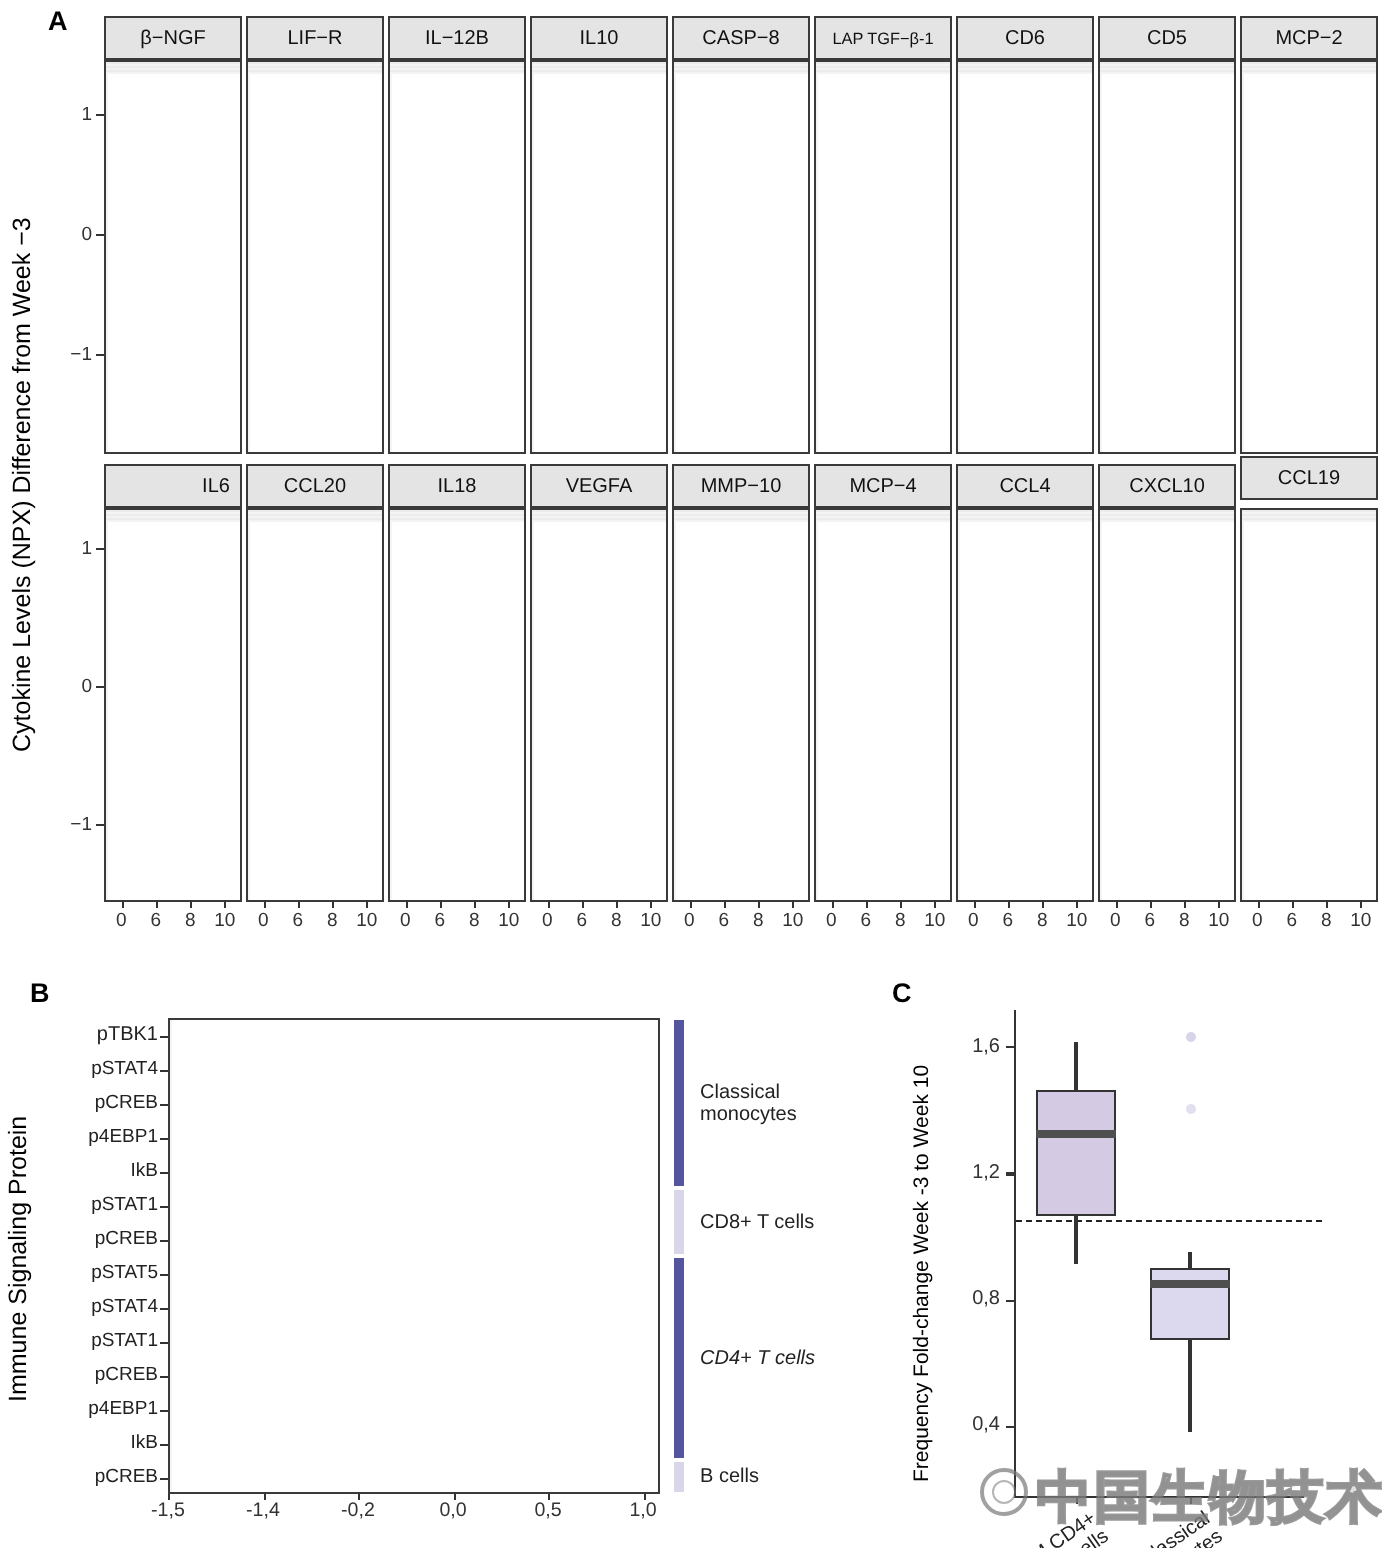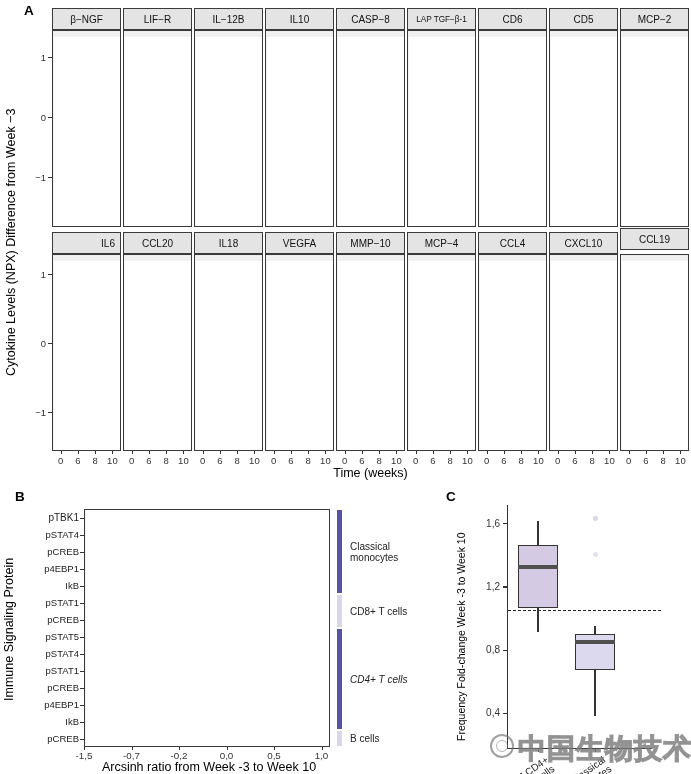--- a/index.html
+++ b/index.html
@@ -23,21 +23,20 @@
 </head>
 <body>
 
 <div id="fig">
 
   <span class="sec-label" style="left:24px;top:3px;">A</span>
   <span class="sec-label" style="left:15px;top:489px;">B</span>
   <span class="sec-label" style="left:446px;top:489px;">C</span>
 
   <div class="axis-title vlab" style="left:4px;top:20px;height:445px;width:16px;">Cytokine Levels (NPX) Difference from Week −3</div>
-  <div class="axis-title" style="left:52px;top:466px;width:637px;">Time (weeks)</div>
   <div id="panelA">
       <div class="facet-hdr" style="left: 52px; top: 8px; width: 69px; height: 22px;">β−NGF</div>
       <div class="facet-plot" style="left: 52px; top: 30px; width: 69px; height: 197px;">
         <div style="left: 0px; top: 27px; width: 69px; height: 1px; background: rgb(236, 236, 236);"></div>
         <div style="left: 0px; top: 57px; width: 69px; height: 1px; background: rgb(244, 244, 244);"></div>
         <div style="left: 0px; top: 87px; width: 69px; height: 1px; background: rgb(236, 236, 236);"></div>
         <div style="left: 0px; top: 117px; width: 69px; height: 1px; background: rgb(244, 244, 244);"></div>
         <div style="left: 0px; top: 147px; width: 69px; height: 1px; background: rgb(236, 236, 236);"></div>
         <div style="left: 0px; top: 177px; width: 69px; height: 1px; background: rgb(244, 244, 244);"></div>
         <div style="left: 8.6px; top: 0px; width: 1px; height: 197px; background: rgb(244, 244, 244);"></div>
@@ -292,21 +291,20 @@
       <div style="left: 48px; top: 177px; width: 4px; height: 1px; background: rgb(51, 51, 51); position: absolute;"></div>
       <div class="ticklab" style="left: 30px; top: 269px; width: 16px; text-align: right;">1</div>
       <div style="left: 48px; top: 274px; width: 4px; height: 1px; background: rgb(51, 51, 51); position: absolute;"></div>
       <div class="ticklab" style="left: 30px; top: 338px; width: 16px; text-align: right;">0</div>
       <div style="left: 48px; top: 343px; width: 4px; height: 1px; background: rgb(51, 51, 51); position: absolute;"></div>
       <div class="ticklab" style="left: 30px; top: 407px; width: 16px; text-align: right;">−1</div>
       <div style="left: 48px; top: 412px; width: 4px; height: 1px; background: rgb(51, 51, 51); position: absolute;"></div>
     </div>
 
   <div class="axis-title vlab" style="left:2px;top:512px;height:235px;width:16px;">Immune Signaling Protein</div>
-  <div class="axis-title" style="left:64px;top:760px;width:290px;">Arcsinh ratio from Week -3 to Week 10</div>
   <div id="panelB">
       <div style="position: absolute; left: 84px; top: 509px; width: 246px; height: 238px; background: rgb(255, 255, 255); border: 1px solid rgb(58, 58, 58); box-sizing: border-box; overflow: hidden;">
         <div style="left: 23.75px; top: 0px; width: 1px; height: 238px; background: rgb(244, 244, 244);"></div>
       </div>
       <div style="position: absolute; left: 24px; top: 511.5px; width: 55px; text-align: right; font-size: 10px; color: rgb(34, 34, 34);">pTBK1</div>
       <div style="position: absolute; left: 80px; top: 517.5px; width: 4px; height: 1px; background: rgb(51, 51, 51);"></div>
       <div style="position: absolute; left: 24px; top: 528.5px; width: 55px; text-align: right; font-size: 9.5px; color: rgb(34, 34, 34);">pSTAT4</div>
       <div style="position: absolute; left: 80px; top: 534.5px; width: 4px; height: 1px; background: rgb(51, 51, 51);"></div>
       <div style="position: absolute; left: 24px; top: 545.5px; width: 55px; text-align: right; font-size: 9.5px; color: rgb(34, 34, 34);">pCREB</div>
       <div style="position: absolute; left: 80px; top: 551.5px; width: 4px; height: 1px; background: rgb(51, 51, 51);"></div>
@@ -327,21 +325,21 @@
       <div style="position: absolute; left: 24px; top: 681.5px; width: 55px; text-align: right; font-size: 9.5px; color: rgb(34, 34, 34);">pCREB</div>
       <div style="position: absolute; left: 80px; top: 687.5px; width: 4px; height: 1px; background: rgb(51, 51, 51);"></div>
       <div style="position: absolute; left: 24px; top: 698.5px; width: 55px; text-align: right; font-size: 9.5px; color: rgb(34, 34, 34);">p4EBP1</div>
       <div style="position: absolute; left: 80px; top: 704.5px; width: 4px; height: 1px; background: rgb(51, 51, 51);"></div>
       <div style="position: absolute; left: 24px; top: 715.5px; width: 55px; text-align: right; font-size: 9.5px; color: rgb(34, 34, 34);">IkB</div>
       <div style="position: absolute; left: 80px; top: 721.5px; width: 4px; height: 1px; background: rgb(51, 51, 51);"></div>
       <div style="position: absolute; left: 24px; top: 732.5px; width: 55px; text-align: right; font-size: 9.5px; color: rgb(34, 34, 34);">pCREB</div>
       <div style="position: absolute; left: 80px; top: 738.5px; width: 4px; height: 1px; background: rgb(51, 51, 51);"></div>
       <div style="position: absolute; left: 70px; top: 750px; width: 28px; text-align: center; font-size: 9.8px; color: rgb(51, 51, 51);">-1,5</div>
       <div style="position: absolute; left: 84px; top: 747px; width: 1px; height: 3px; background: rgb(51, 51, 51);"></div>
-      <div style="position: absolute; left: 117.5px; top: 750px; width: 28px; text-align: center; font-size: 9.8px; color: rgb(51, 51, 51);">-0,7</div>
+      <div style="position: absolute; left: 117.5px; top: 750px; width: 28px; text-align: center; font-size: 9.8px; color: rgb(51, 51, 51);">-1,4</div>
       <div style="position: absolute; left: 131.5px; top: 747px; width: 1px; height: 3px; background: rgb(51, 51, 51);"></div>
       <div style="position: absolute; left: 165px; top: 750px; width: 28px; text-align: center; font-size: 9.8px; color: rgb(51, 51, 51);">-0,2</div>
       <div style="position: absolute; left: 179px; top: 747px; width: 1px; height: 3px; background: rgb(51, 51, 51);"></div>
       <div style="position: absolute; left: 212.5px; top: 750px; width: 28px; text-align: center; font-size: 9.8px; color: rgb(51, 51, 51);">0,0</div>
       <div style="position: absolute; left: 226.5px; top: 747px; width: 1px; height: 3px; background: rgb(51, 51, 51);"></div>
       <div style="position: absolute; left: 260px; top: 750px; width: 28px; text-align: center; font-size: 9.8px; color: rgb(51, 51, 51);">0,5</div>
       <div style="position: absolute; left: 274px; top: 747px; width: 1px; height: 3px; background: rgb(51, 51, 51);"></div>
       <div style="position: absolute; left: 307.5px; top: 750px; width: 28px; text-align: center; font-size: 9.8px; color: rgb(51, 51, 51);">1,0</div>
       <div style="position: absolute; left: 321.5px; top: 747px; width: 1px; height: 3px; background: rgb(51, 51, 51);"></div>
       <div style="position: absolute; left: 337px; top: 510px; width: 5px; height: 83px; background: rgb(85, 84, 158);"></div>

